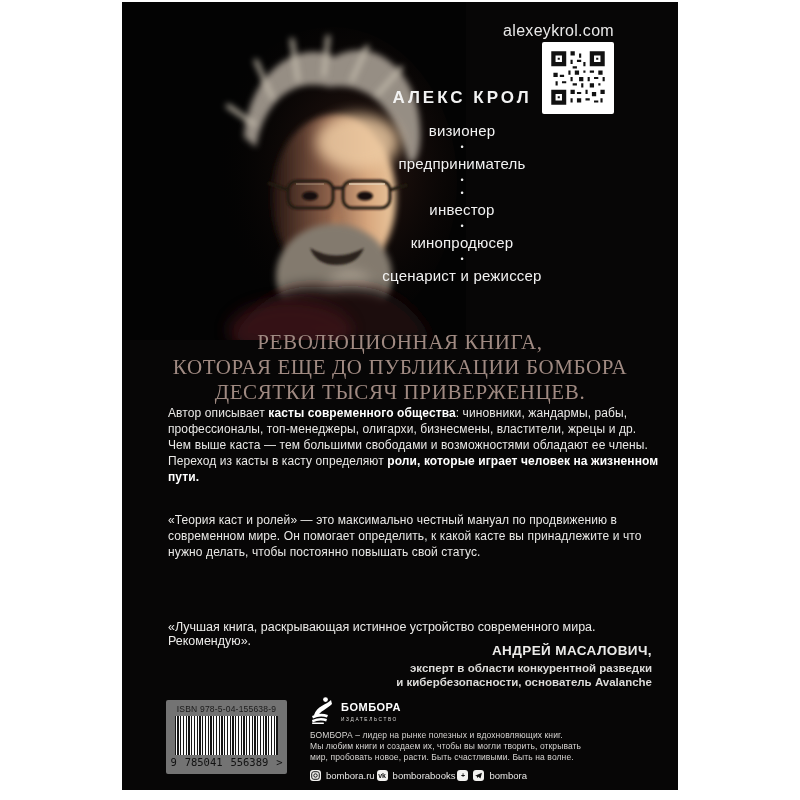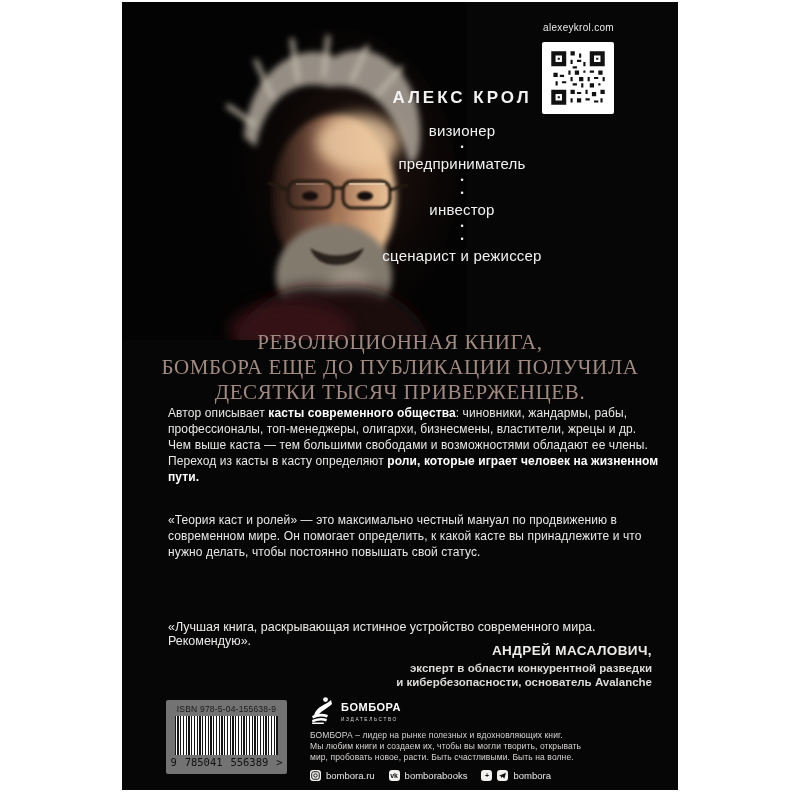--- a/index.html
+++ b/index.html
@@ -5,21 +5,21 @@
   html,body{margin:0;padding:0;}
   .page{position:relative;width:800px;height:800px;background:#ffffff;overflow:hidden;
         font-family:"Liberation Sans",sans-serif;}
   .cover{position:absolute;left:122px;top:2px;width:556px;height:788px;background:#070606;overflow:hidden;}
 
   
   .portrait{position:absolute;left:0;top:0;width:344px;height:338px;}
 
   
   .website{position:absolute;left:300px;top:20px;width:192px;text-align:right;
-           color:#e9e9e9;font-size:10px;letter-spacing:.3px;}
+           color:#e9e9e9;font-size:16px;letter-spacing:.3px;}
   .qr{position:absolute;left:420px;top:40px;width:72px;height:72px;background:#fff;border-radius:2px;padding:5px;box-sizing:border-box;}
   .qr svg{width:100%;height:100%;display:block;}
 
   
   .author-col{position:absolute;left:212px;top:86px;width:256px;text-align:center;color:#f2f2f2;}
   .author-name{font-size:17px;font-weight:bold;letter-spacing:3px;margin-bottom:15px;white-space:nowrap;}
   .role{font-size:15px;line-height:16px;white-space:pre-line;letter-spacing:.2px;}
   .bullet{font-size:9px;line-height:9px;margin:4px 0;color:#eee;}
 
   
@@ -46,21 +46,21 @@
         background:repeating-linear-gradient(90deg,#141414 0 1px,#fbfbfb 1px 2px,#141414 2px 4px,#fbfbfb 4px 5px,#141414 5px 6px,#fbfbfb 6px 8px,#141414 8px 9px,#fbfbfb 9px 11px);}
   .bars-digits{width:112px;display:flex;justify-content:space-between;align-items:center;
                font-family:"DejaVu Sans Mono",monospace;font-size:10.5px;color:#111;margin-top:1px;}
 
   .publisher{position:absolute;left:188px;top:695px;width:352px;color:#e6e4e1;}
   .logo-row{display:flex;align-items:center;gap:7px;}
   .logo-icon{width:24px;height:27px;}
   .logo-text .pub-name{font-size:11px;font-weight:bold;letter-spacing:.5px;color:#fff;line-height:15px;}
   .logo-text .pub-sub{font-size:4.8px;letter-spacing:1.6px;color:#d9d7d4;margin-top:2px;}
   .pub-desc{margin-top:6px;font-size:8.5px;line-height:11px;color:#d7d5d2;letter-spacing:.1px;}
-  .social-row{margin-top:7px;display:flex;align-items:center;gap:14px;}
+  .social-row{margin-top:7px;display:flex;align-items:center;gap:2px;}
   .social-item{display:flex;align-items:center;gap:5px;font-size:9.5px;color:#e9e8e6;}
   .sicon{width:11px;height:11px;border-radius:3px;background:#f2f1ef;color:#111;display:flex;
          align-items:center;justify-content:center;font-size:7px;font-weight:bold;line-height:1;}
   .sicon svg{width:9px;height:9px;display:block;}
 </style>
 </head>
 <body>
 
 <div class="page">
   <div class="cover">
@@ -129,27 +129,28 @@
 
     <div class="author-col">
       <div class="author-name">АЛЕКС КРОЛ</div>
       <div class="role">визионер</div>
       <div class="bullet">•</div>
       <div class="role">предприниматель</div>
       <div class="bullet">•</div>
       <div class="bullet">•</div>
       <div class="role">инвестор</div>
       <div class="bullet">•</div>
+      <div class="role">кинопродюсер</div>
       <div class="bullet">•</div>
       <div class="role">сценарист и режиссер</div>
     </div>
 
     <div class="headline" style="color:#a08a82;">
       <div>РЕВОЛЮЦИОННАЯ КНИГА,</div>
-      <div>БОМБОРА ЕЩЕ ДО ПУБЛИКАЦИИ ПОЛУЧИЛА</div>
+      <div>КОТОРАЯ ЕЩЕ ДО ПУБЛИКАЦИИ БОМБОРА</div>
       <div>ДЕСЯТКИ ТЫСЯЧ ПРИВЕРЖЕНЦЕВ.</div>
     </div>
 
     <div class="para p1"><span>Автор описывает </span><b>касты современного общества</b><span>: чиновники, жандармы, рабы, профессионалы, топ-менеджеры, олигархи, бизнесмены, властители, жрецы и др. Чем выше каста — тем большими свободами и возможностями обладают ее члены. Переход из касты в касту определяют </span><b>роли, которые играет человек на жизненном пути.</b></div>
     <div class="para p2">«Теория каст и ролей» — это максимально честный мануал по продвижению в современном мире. Он помогает определить, к какой касте вы принадлежите и что нужно делать, чтобы постоянно повышать свой статус.</div>
 
     <div class="quote">«Лучшая книга, раскрывающая истинное устройство современного мира. Рекомендую».</div>
     <div class="attribution">
       <div class="attr-name">АНДРЕЙ МАСАЛОВИЧ,</div>
       <div class="attr-role">эксперт в области конкурентной разведки</div>

